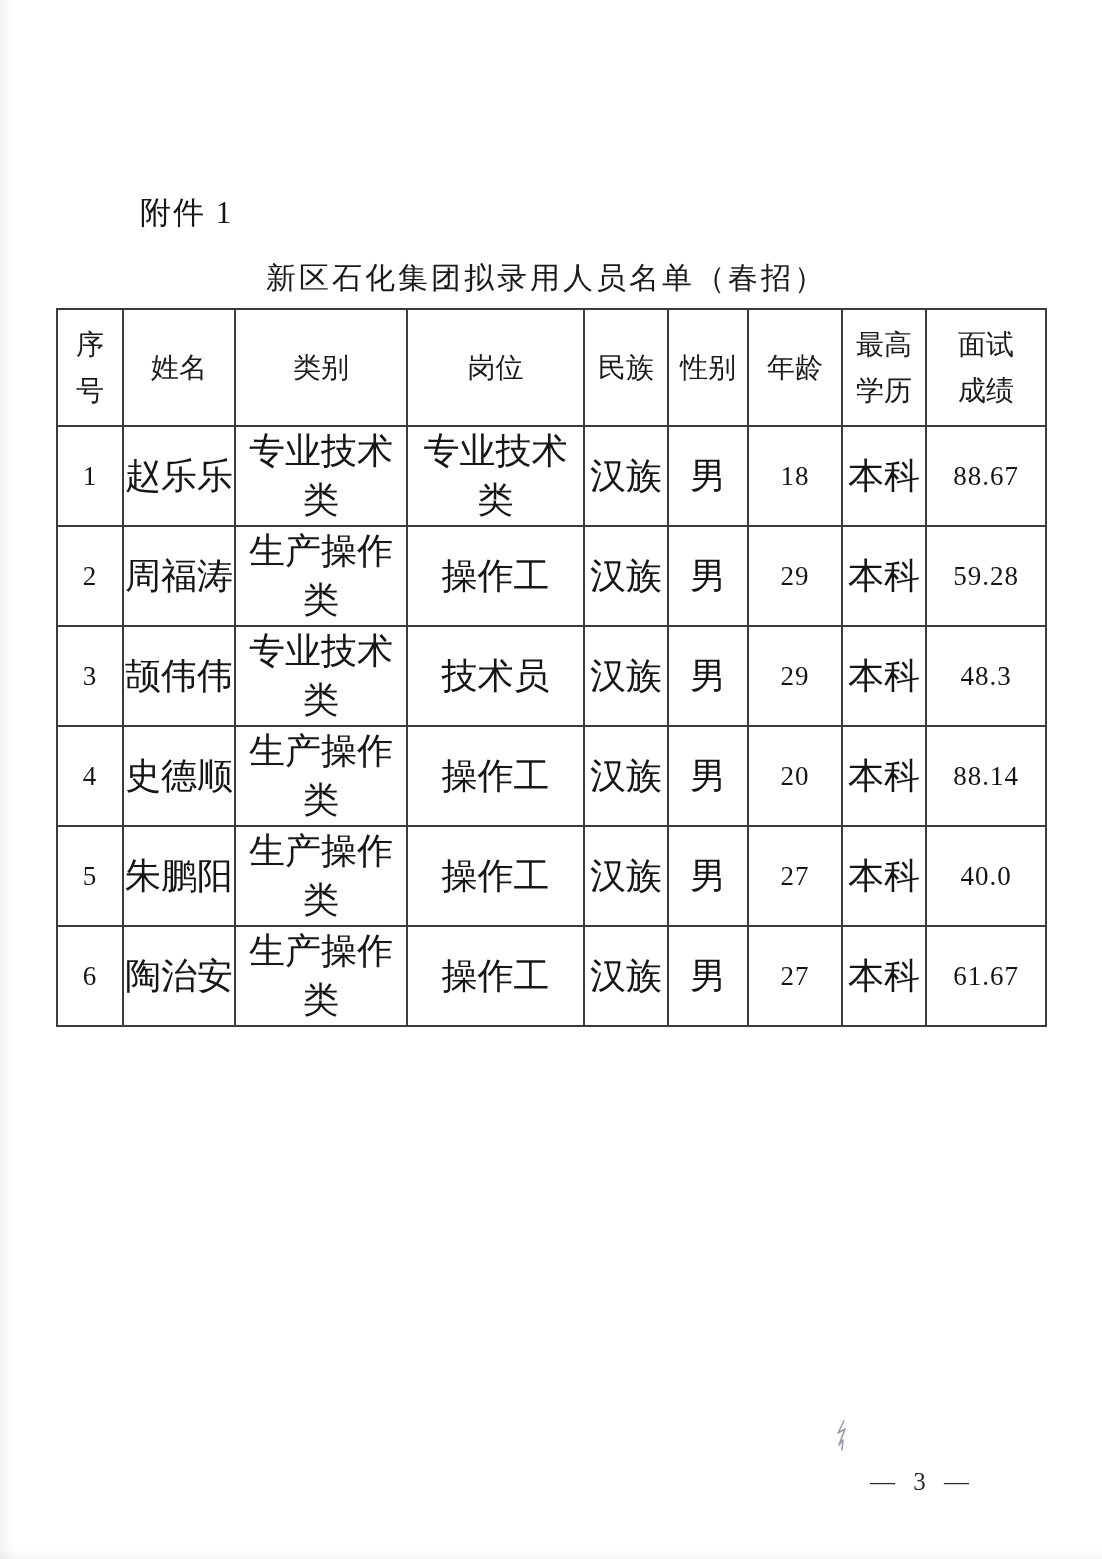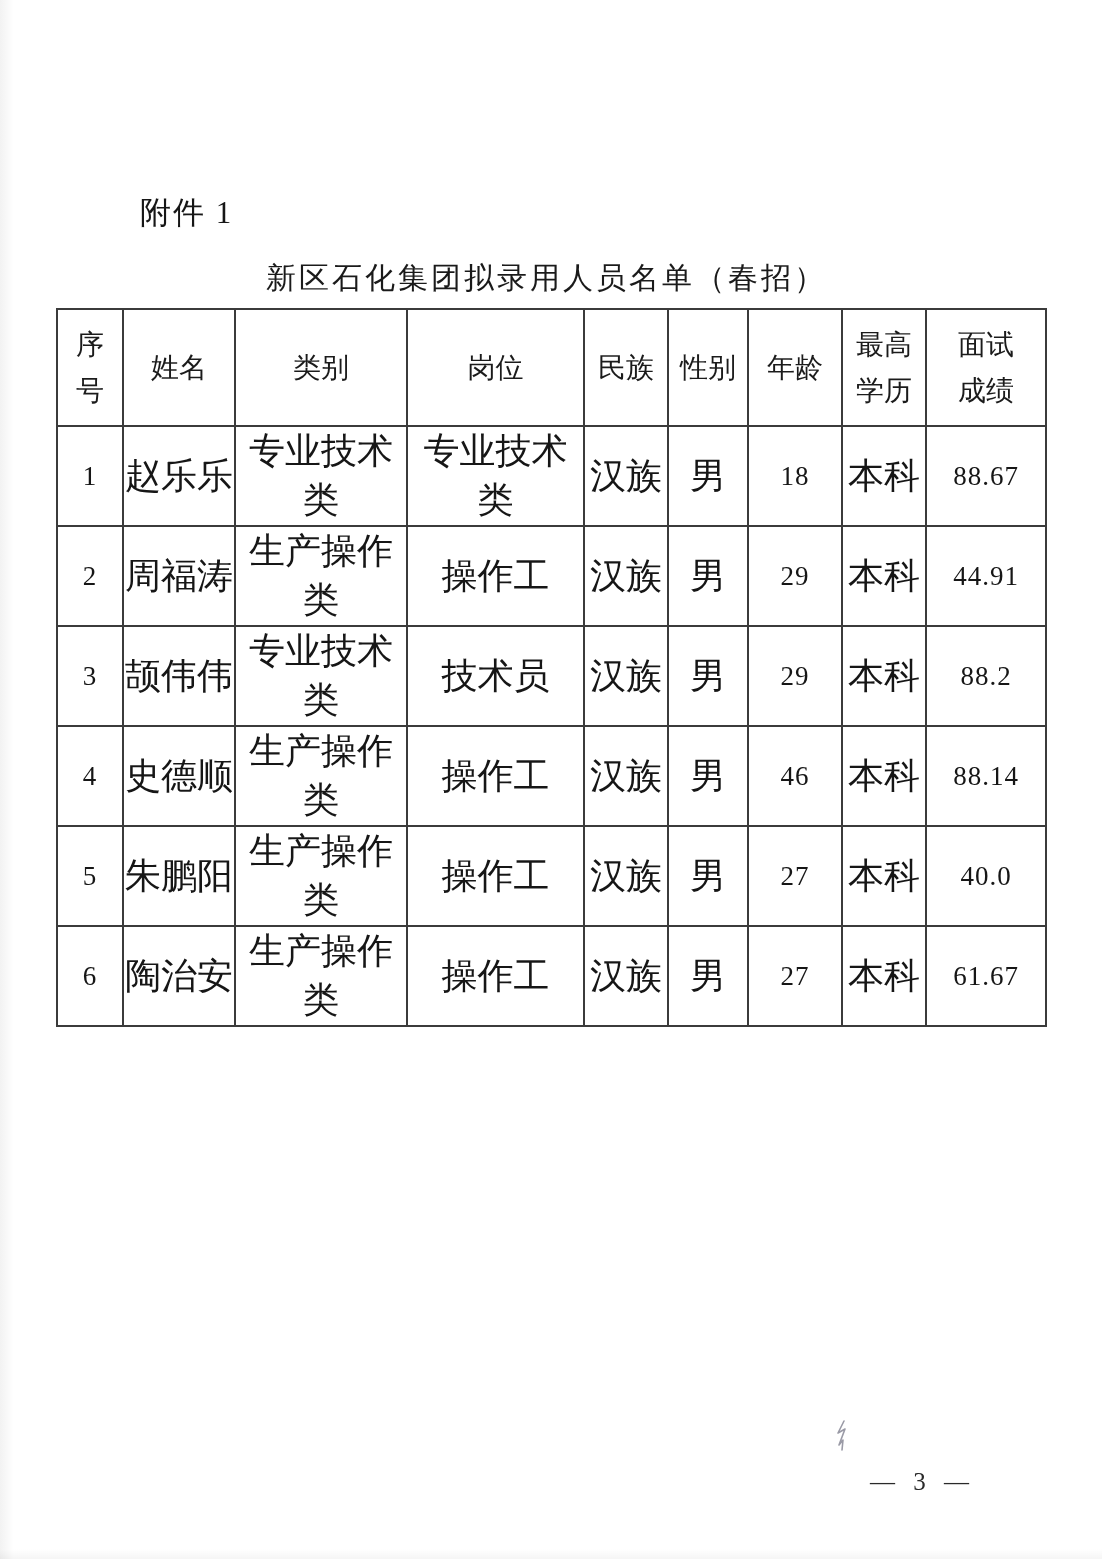--- a/index.html
+++ b/index.html
@@ -162,41 +162,41 @@
       </tr>
       <tr>
         <td class="num">2</td>
         <td>周福涛</td>
         <td>生产操作类</td>
         <td>操作工</td>
         <td>汉族</td>
         <td>男</td>
         <td class="num">29</td>
         <td>本科</td>
-        <td class="num">44.91</td>
+        <td class="num">59.28</td>
       </tr>
       <tr>
         <td class="num">3</td>
         <td>颉伟伟</td>
         <td>专业技术类</td>
         <td>技术员</td>
         <td>汉族</td>
         <td>男</td>
         <td class="num">29</td>
         <td>本科</td>
-        <td class="num">88.2</td>
+        <td class="num">48.3</td>
       </tr>
       <tr>
         <td class="num">4</td>
         <td>史德顺</td>
         <td>生产操作类</td>
         <td>操作工</td>
         <td>汉族</td>
         <td>男</td>
-        <td class="num">46</td>
+        <td class="num">20</td>
         <td>本科</td>
         <td class="num">88.14</td>
       </tr>
       <tr>
         <td class="num">5</td>
         <td>朱鹏阳</td>
         <td>生产操作类</td>
         <td>操作工</td>
         <td>汉族</td>
         <td>男</td>

